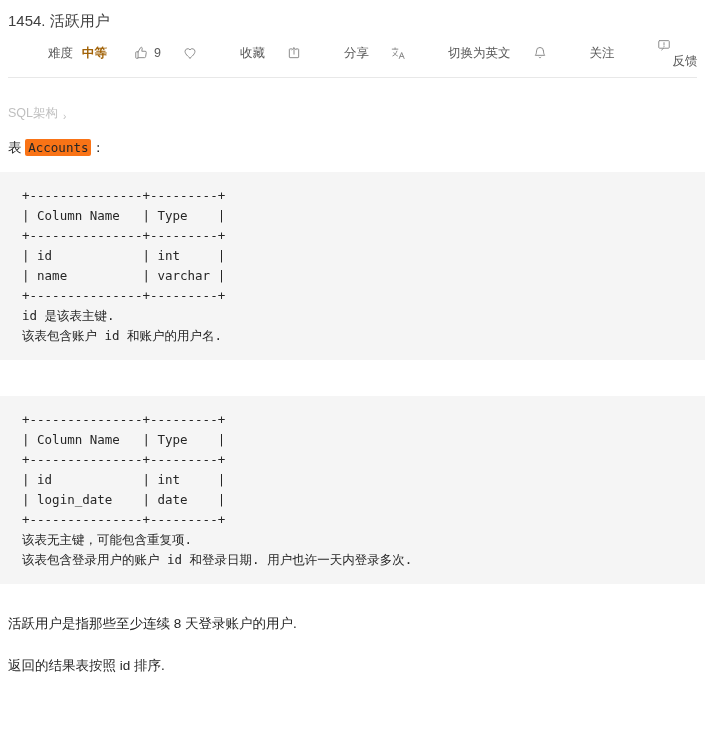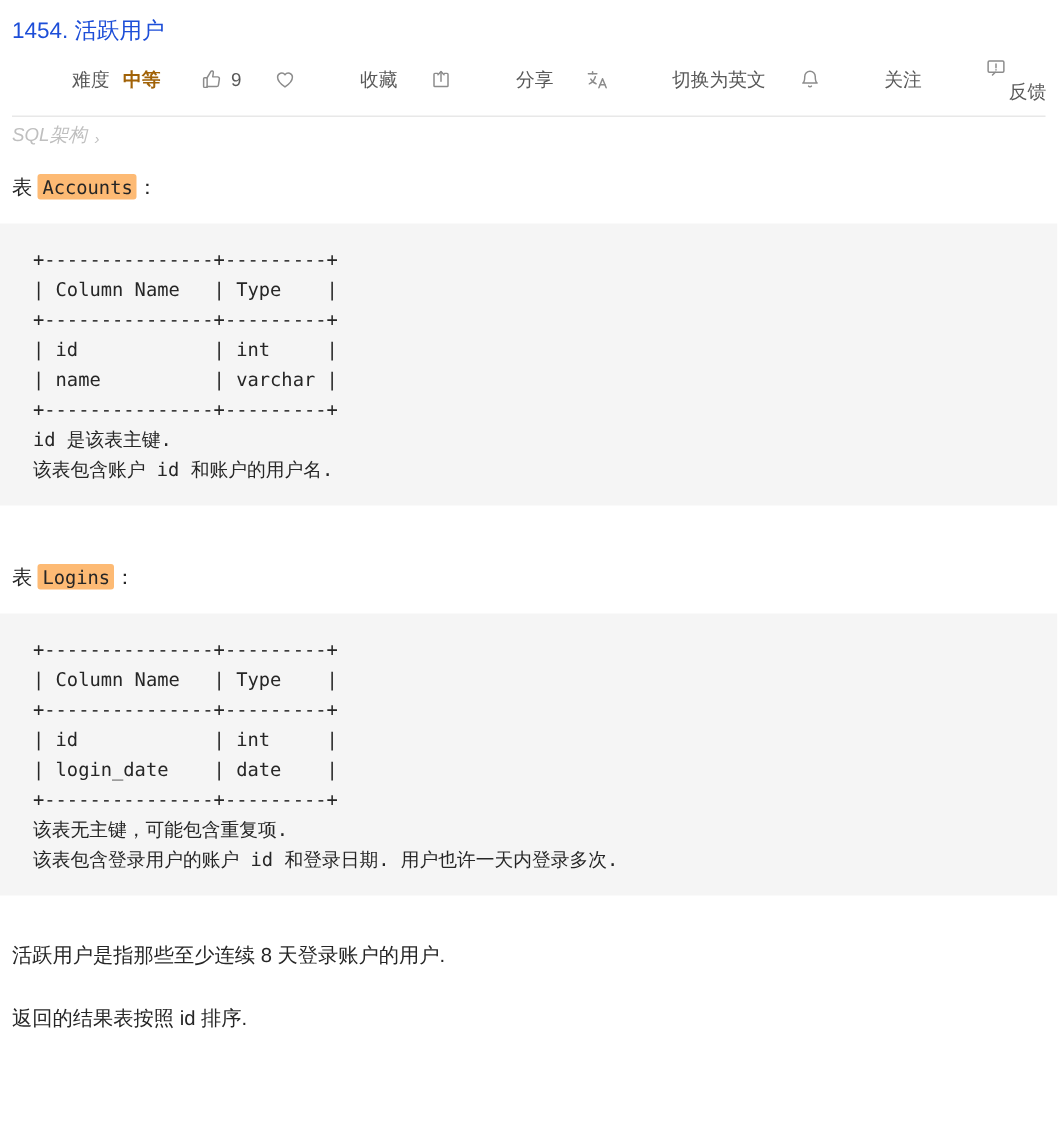--- a/index.html
+++ b/index.html
@@ -18,21 +18,21 @@
   .page {
     padding: 0 8px;
     box-sizing: border-box;
     width: 705px;
   }
 
   
   .title {
     font-size: 15px;
     line-height: 22px;
-    color: #1d4ed8;
+    color: #404040;
     padding: 10px 0 4px 0;
     margin: 0;
     font-weight: 400;
     white-space: nowrap;
   }
 
   
   .toolbar {
     display: flex;
     align-items: center;
@@ -75,43 +75,42 @@
     margin: 11px 0 0 0;
   }
 
   
   .schema-head {
     display: flex;
     align-items: flex-end;
     color: #bfbfbf;
     font-size: 12.5px;
     line-height: 17px;
-    margin-top: 4px;
+    margin-top: 27px;
     cursor: pointer;
     width: fit-content;
-    font-style: italic;
   }
   .schema-head .caret {
     margin-left: 5px;
     font-size: 10px;
     color: #bfbfbf;
     line-height: 1;
   }
 
   
   .table-caption {
     font-size: 13.5px;
     line-height: 20px;
     color: #262626;
     margin-top: 16px;
   }
   .table-caption .mono-chip {
     font-family: "DejaVu Sans Mono", "Liberation Mono", monospace;
     font-size: 12.5px;
-    background: #fdba74;
+    background: #f97316;
     border-radius: 2px;
     padding: 1px 3px;
     color: #262626;
   }
 
   
   pre.codeblock {
     background: #f5f5f5;
     margin: 14px 0 0 0;
     padding: 14px 0 14px 22px;
@@ -239,24 +238,20 @@
 | Column Name   | Type    |
 +---------------+---------+
 | id            | int     |
 | name          | varchar |
 +---------------+---------+
 id 是该表主键.
 该表包含账户 id 和账户的用户名.</pre>
 
   <div class="block-gap"></div>
 
-  <div class="table-caption">
-    <span>表</span>
-    <span class="mono-chip">Logins</span><span>：</span>
-  </div>
 
   <pre class="codeblock">+---------------+---------+
 | Column Name   | Type    |
 +---------------+---------+
 | id            | int     |
 | login_date    | date    |
 +---------------+---------+
 该表无主键，可能包含重复项.
 该表包含登录用户的账户 id 和登录日期. 用户也许一天内登录多次.</pre>
 

